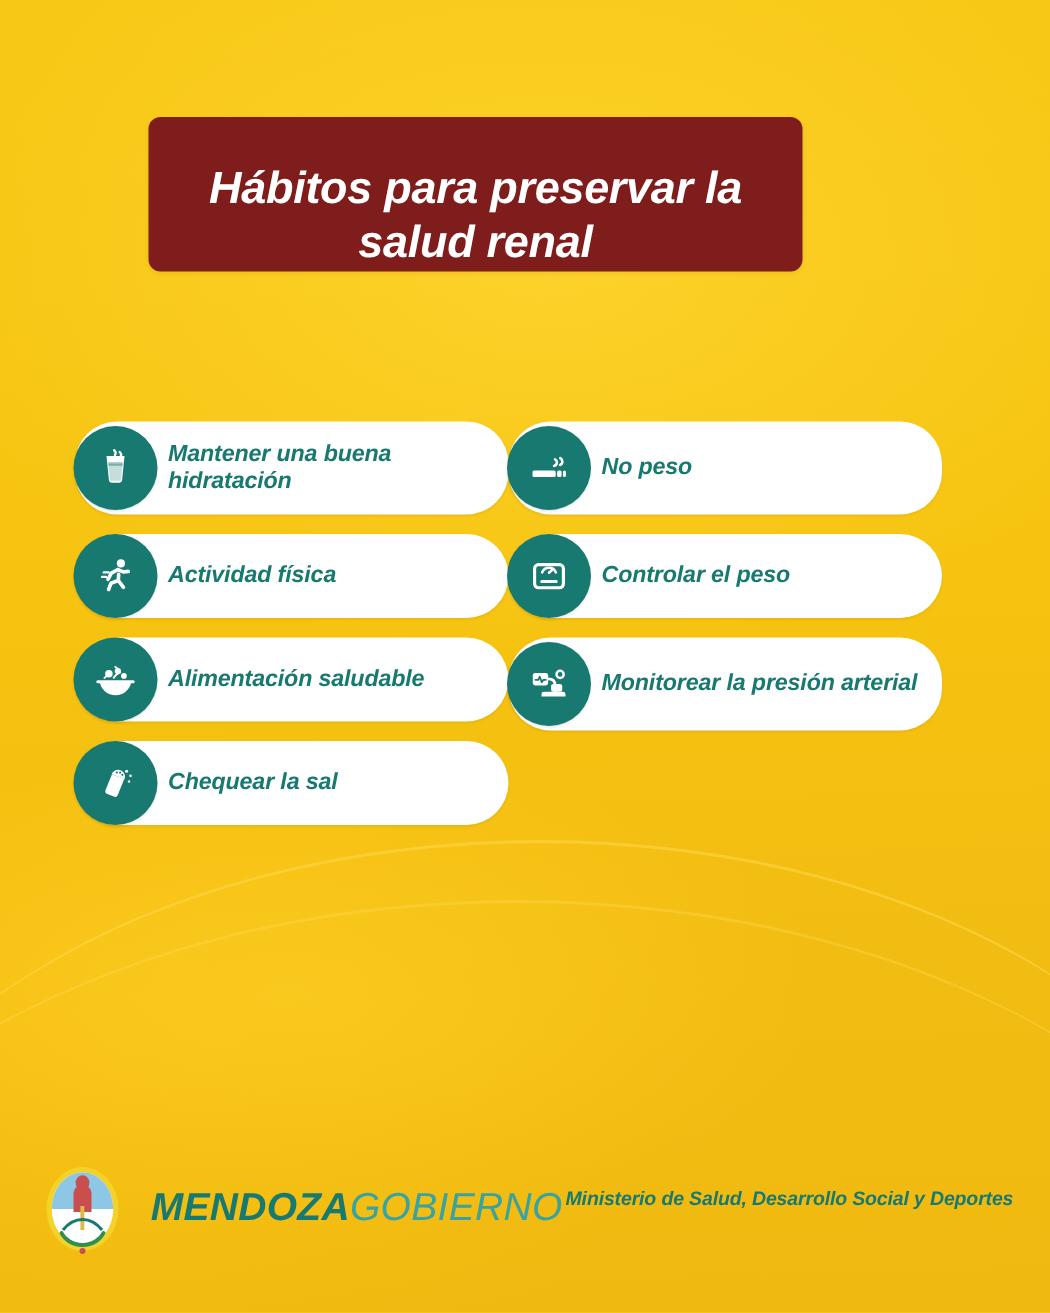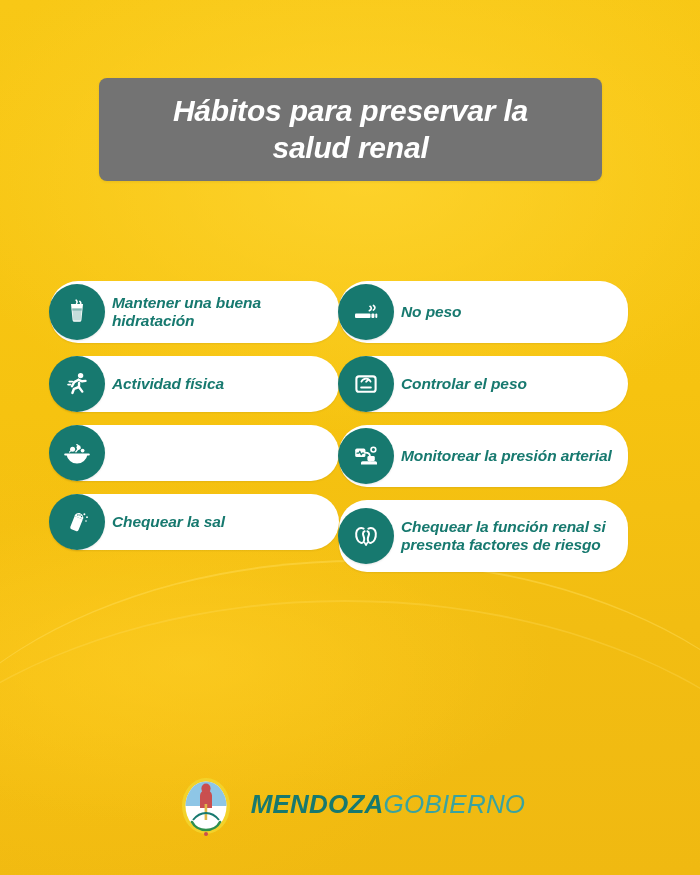--- a/index.html
+++ b/index.html
@@ -59,26 +59,26 @@
     position: relative;
     width: 700px;
     height: 875px;
   }
 
   
   .title-card {
     position: absolute;
     left: 99px;
     top: 78px;
-    width: 503px;
+    width: 436px;
     height: 103px;
-    background: #737373;
+    background: #7f1d1d;
     border-radius: 8px;
     display: flex;
-    align-items: center;
+    align-items: flex-end;
     justify-content: center;
     box-shadow: 0 1px 3px rgba(0,0,0,0.08);
   }
   .title-text {
     color: #ffffff;
     font-size: 30px;
     line-height: 1.22;
     font-weight: bold;
     font-style: italic;
     text-align: center;
@@ -226,20 +226,21 @@
             <path d="M5.5 17.5h21a10.5 10.5 0 0 1-10.5 9 10.5 10.5 0 0 1-10.5-9z" fill="#ffffff"></path>
             <path d="M4.2 17.5h23.6" stroke="#ffffff" stroke-width="2" stroke-linecap="round"></path>
             <circle cx="11.6" cy="12.2" r="2.5" fill="#ffffff"></circle>
             <circle cx="17.6" cy="10.4" r="2.1" fill="#ffffff"></circle>
             <circle cx="21.6" cy="13.6" r="1.9" fill="#ffffff"></circle>
             <path d="M14.8 14.8c1.6-2.6 4.1-3.4 4.1-3.4" stroke="#ffffff" stroke-width="1.3" stroke-linecap="round"></path>
             <path d="M8.6 15c1-1.3 2.3-1.8 2.3-1.8" stroke="#ffffff" stroke-width="1.2" stroke-linecap="round"></path>
             <path d="M15.8 7.6c1.3.6 1.8 1.7 1.8 1.7" stroke="#ffffff" stroke-width="1.2" stroke-linecap="round"></path>
           </svg>
         </div>
+        <div class="habit-label">Alimentación saludable</div>
       </div>
 
       <div class="habit">
         <div class="badge">
           <svg width="30" height="30" viewBox="0 0 30 30" fill="none">
             <g transform="rotate(22 15 15)">
               <path d="M10.6 10.4h8.8v11.4a2 2 0 0 1-2 2h-4.8a2 2 0 0 1-2-2V10.4z" fill="#ffffff"></path>
               <path d="M10.4 10.4c0-2.6 2-4.6 4.6-4.6s4.6 2 4.6 4.6h-9.2z" fill="#ffffff"></path>
               <circle cx="13.2" cy="8.2" r="0.7" fill="#17796f"></circle>
               <circle cx="15.2" cy="7.4" r="0.7" fill="#17796f"></circle>
@@ -291,30 +292,20 @@
             <path d="M15.4 12.6c3 0 4.6 1.6 4.6 4v4.2" stroke="#ffffff" stroke-width="1.8" fill="none" stroke-linecap="round"></path>
             <path d="M12.6 21.2h12.8a1.6 1.6 0 0 1 1.6 1.6v1.6H11v-1.6a1.6 1.6 0 0 1 1.6-1.6z" fill="#ffffff"></path>
             <rect x="17.4" y="16" width="7.4" height="5.2" rx="1.4" fill="#ffffff"></rect>
             <circle cx="23.4" cy="9.6" r="2.4" stroke="#ffffff" stroke-width="1.6" fill="none"></circle>
           </svg>
         </div>
         <div class="habit-label">Monitorear la presión arterial</div>
       </div>
 
 
-      <div class="habit" style="min-height:72px">
-        <div class="badge">
-          <svg width="32" height="32" viewBox="0 0 32 32" fill="none">
-            <path d="M13.6 8.6c-3.4-1.6-7 .4-7.4 4.6-.4 4.4 1.6 9 4.6 9.6 2.4.5 3.4-1.4 3.4-3.8 0-2.2-1.2-3.4-1.2-5.2 0-2 1.6-2.6 1.6-2.6" stroke="#ffffff" stroke-width="2" fill="none" stroke-linecap="round" stroke-linejoin="round"></path>
-            <path d="M18.4 8.6c3.4-1.6 7 .4 7.4 4.6.4 4.4-1.6 9-4.6 9.6-2.4.5-3.4-1.4-3.4-3.8 0-2.2 1.2-3.4 1.2-5.2 0-2-1.6-2.6-1.6-2.6" stroke="#ffffff" stroke-width="2" fill="none" stroke-linecap="round" stroke-linejoin="round"></path>
-            <path d="M14.6 22.6l1.4 2.6 1.4-2.6" stroke="#ffffff" stroke-width="1.7" fill="none" stroke-linecap="round" stroke-linejoin="round"></path>
-          </svg>
-        </div>
-        <div class="habit-label">Chequear la función renal si presenta factores de riesgo</div>
-      </div>
 
     </div>
   </div>
 
   <div class="footer">
     <div class="crest">
       <svg width="62" height="72" viewBox="0 0 62 72">
         <ellipse cx="31" cy="38" rx="24" ry="28" fill="#f3d22a"></ellipse>
         <ellipse cx="31" cy="38" rx="20.5" ry="24.5" fill="#ffffff"></ellipse>
         <path d="M10.5 38a20.5 24.5 0 0 1 41 0H10.5z" fill="#8ec6e6"></path>
@@ -323,15 +314,16 @@
         <rect x="29.6" y="36" width="2.6" height="16" fill="#e0b84a"></rect>
         <path d="M18 52c4-5 9-7 13-7s9 2 13 7" stroke="#17796f" stroke-width="2" fill="none"></path>
         <path d="M31 62c-7 0-12-4-14-8M31 62c7 0 12-4 14-8" stroke="#2f8f4e" stroke-width="2.6" fill="none" stroke-linecap="round"></path>
         <circle cx="31" cy="66" r="2" fill="#c94f4f"></circle>
       </svg>
     </div>
     <div class="foot-text">
       <div class="brand">
         <span class="b1">MENDOZA</span><span class="b2">GOBIERNO</span>
       </div>
+      <div class="ministry">Ministerio de Salud, Desarrollo Social y Deportes</div>
     </div>
   </div>
 </div>
 
 </body></html>

